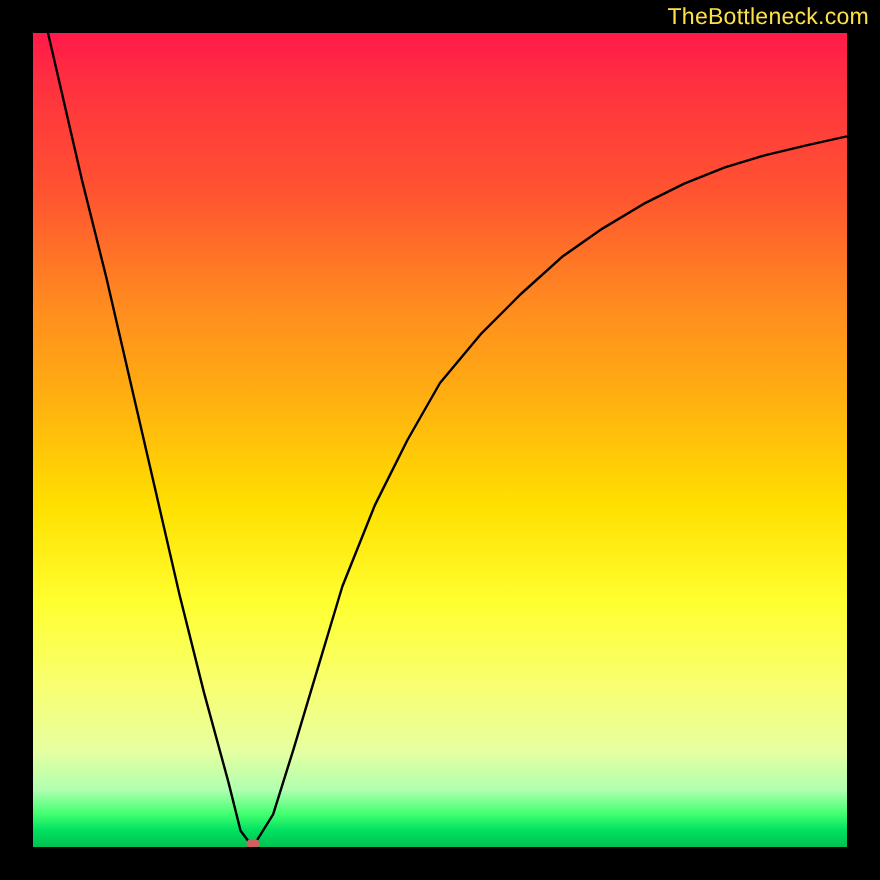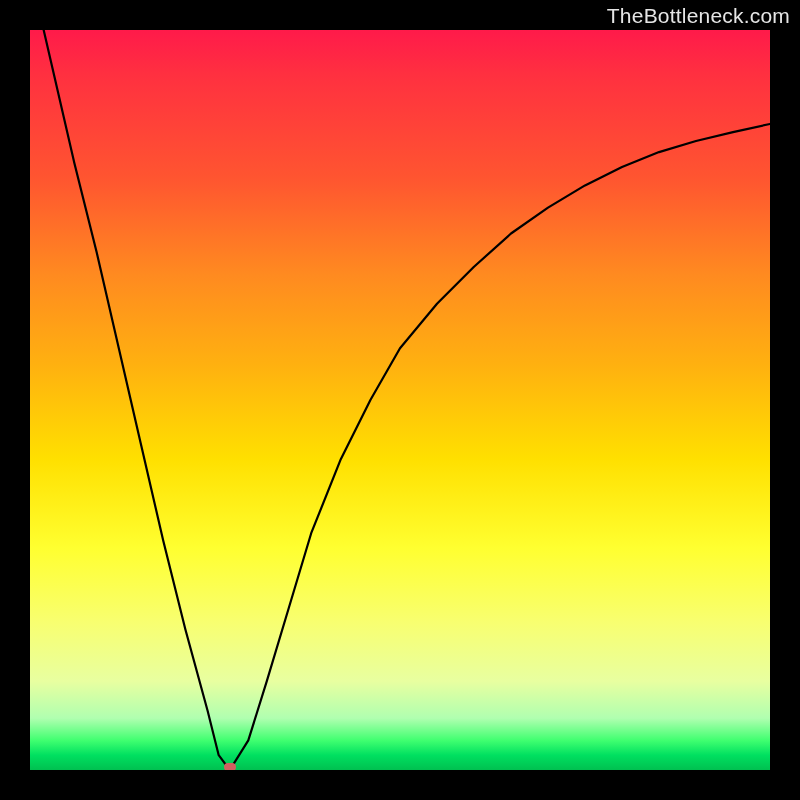--- a/index.html
+++ b/index.html
@@ -11,21 +11,21 @@
   .chart-container {
     width: 800px;
     height: 800px;
     position: relative;
     background: #000000;
   }
   .attribution {
     position: absolute;
     top: 4px;
     right: 10px;
-    color: #e5e5e5;
+    color: #fde047;
     font-size: 21px;
     font-weight: 500;
     z-index: 5;
     letter-spacing: 0.2px;
   }
   .plot-area {
     position: absolute;
     left: 30px;
     top: 30px;
     width: 740px;

